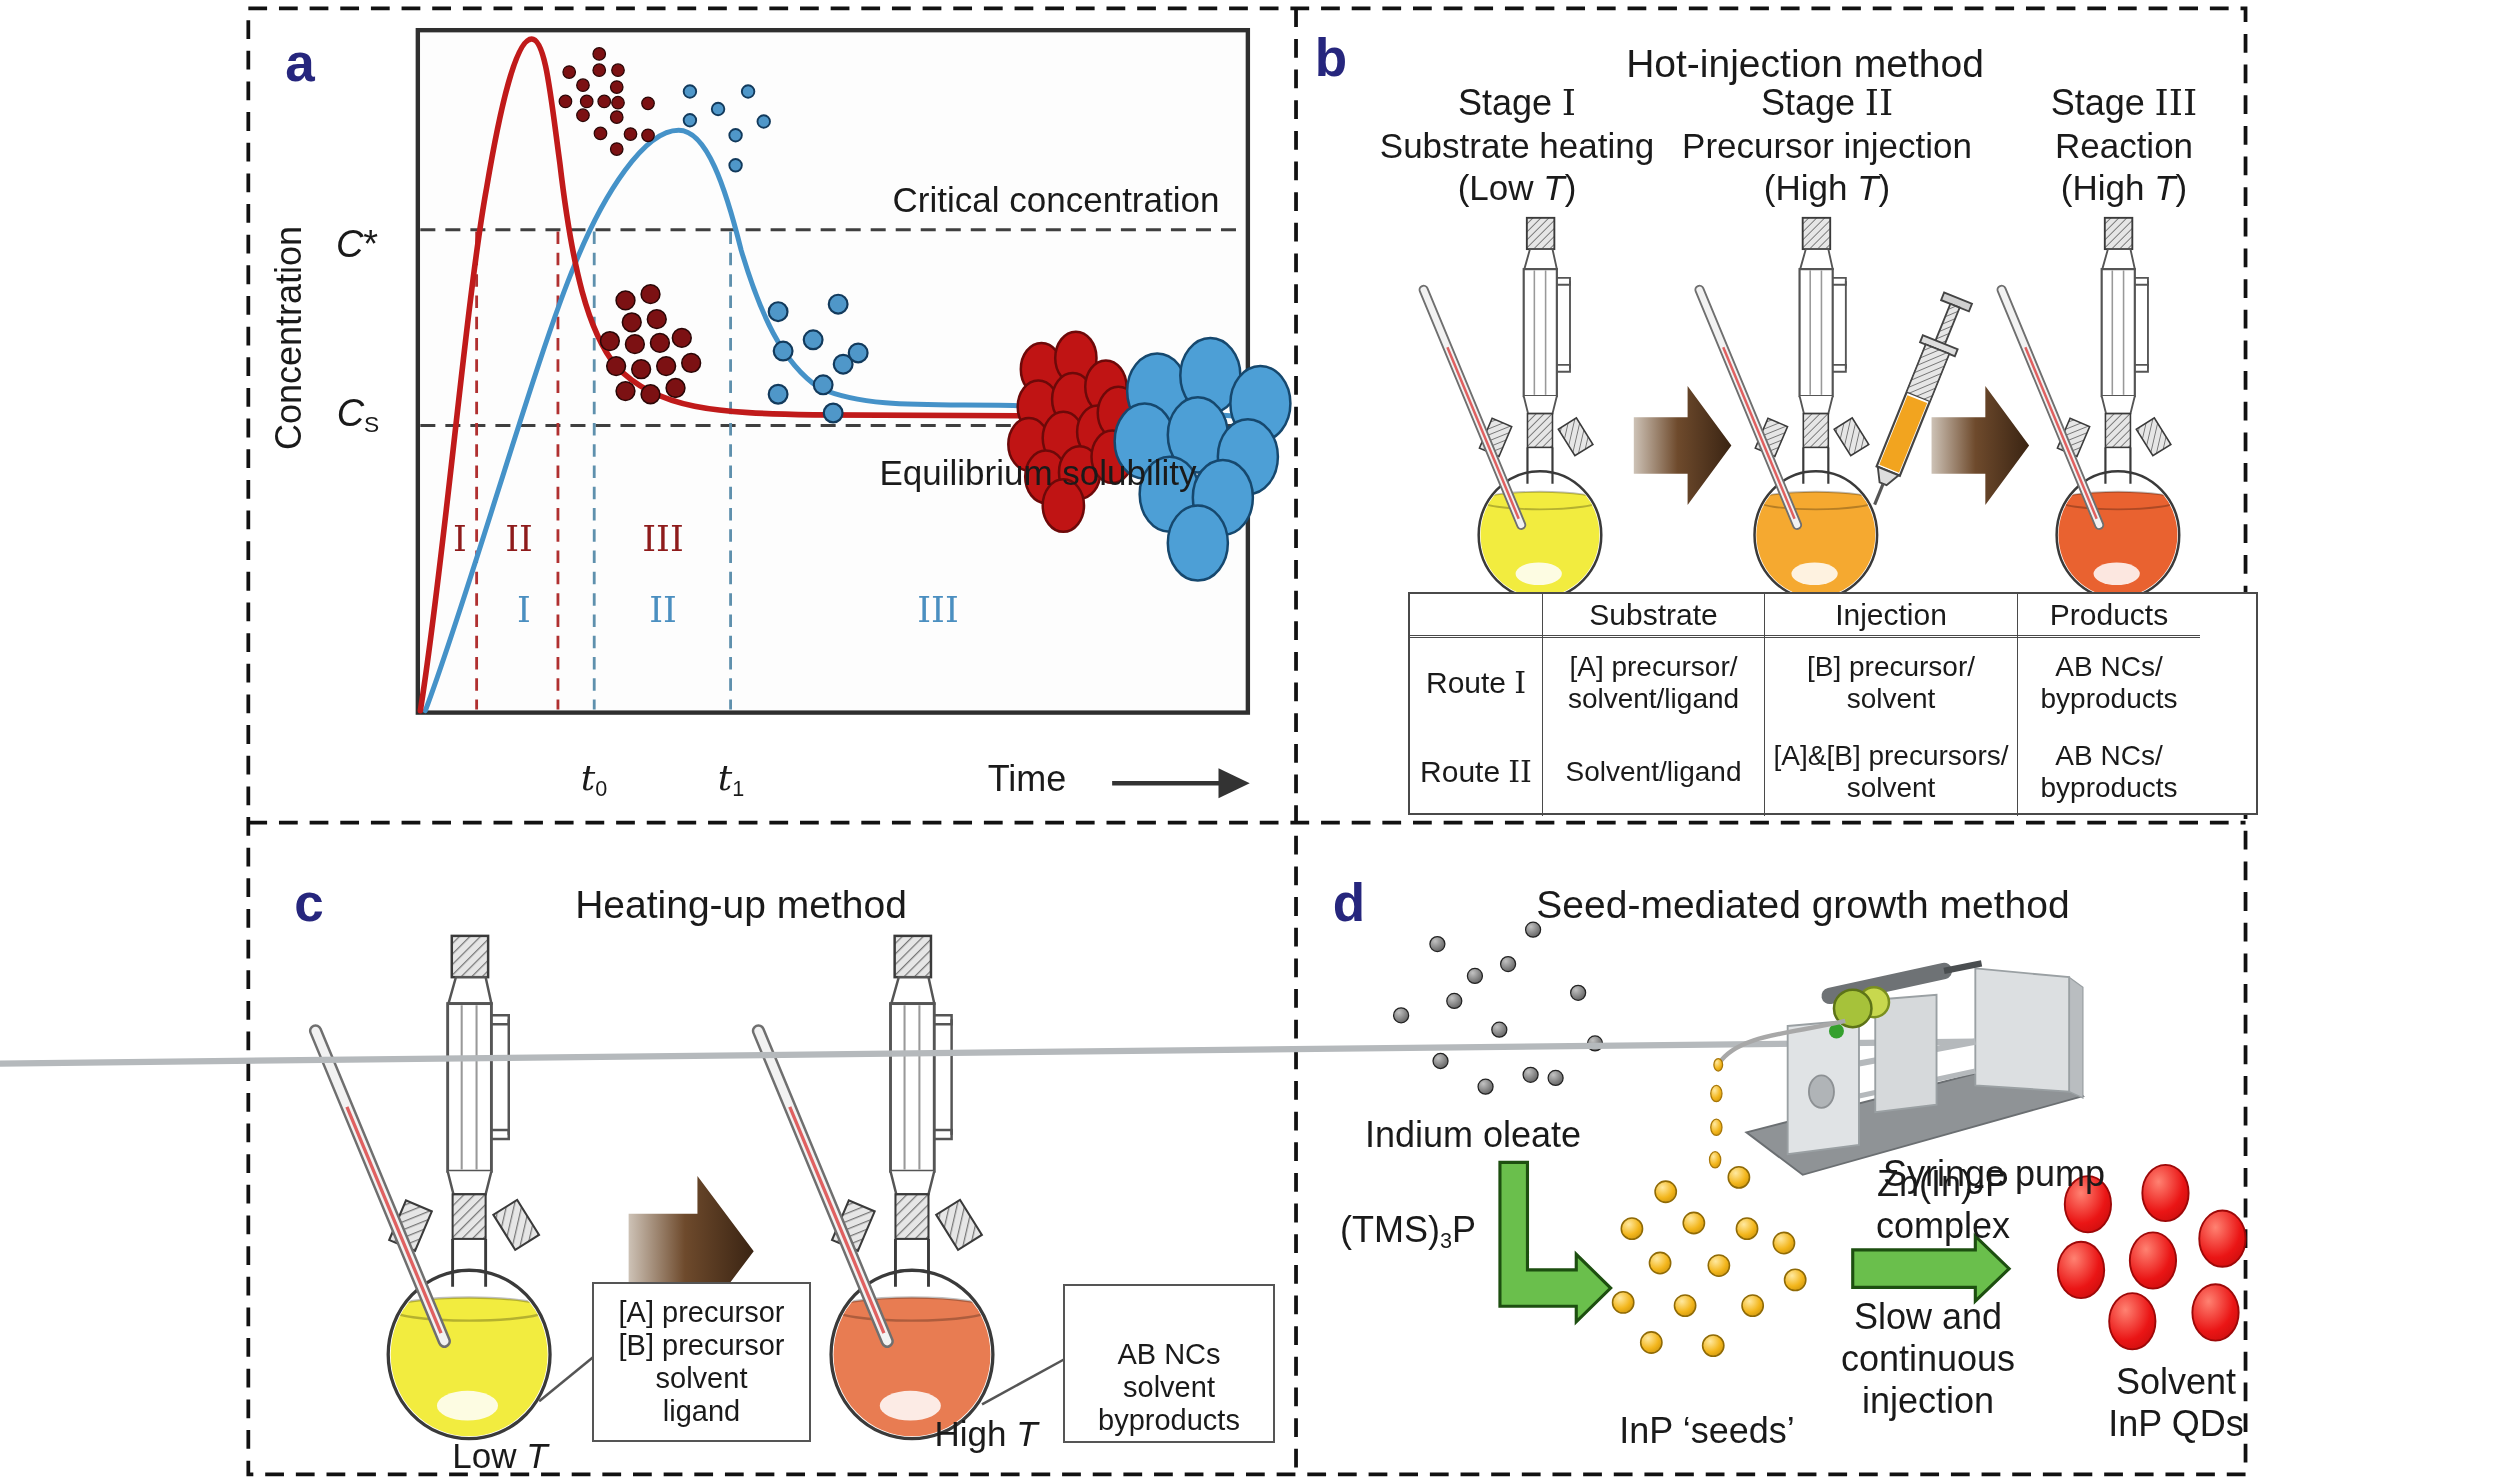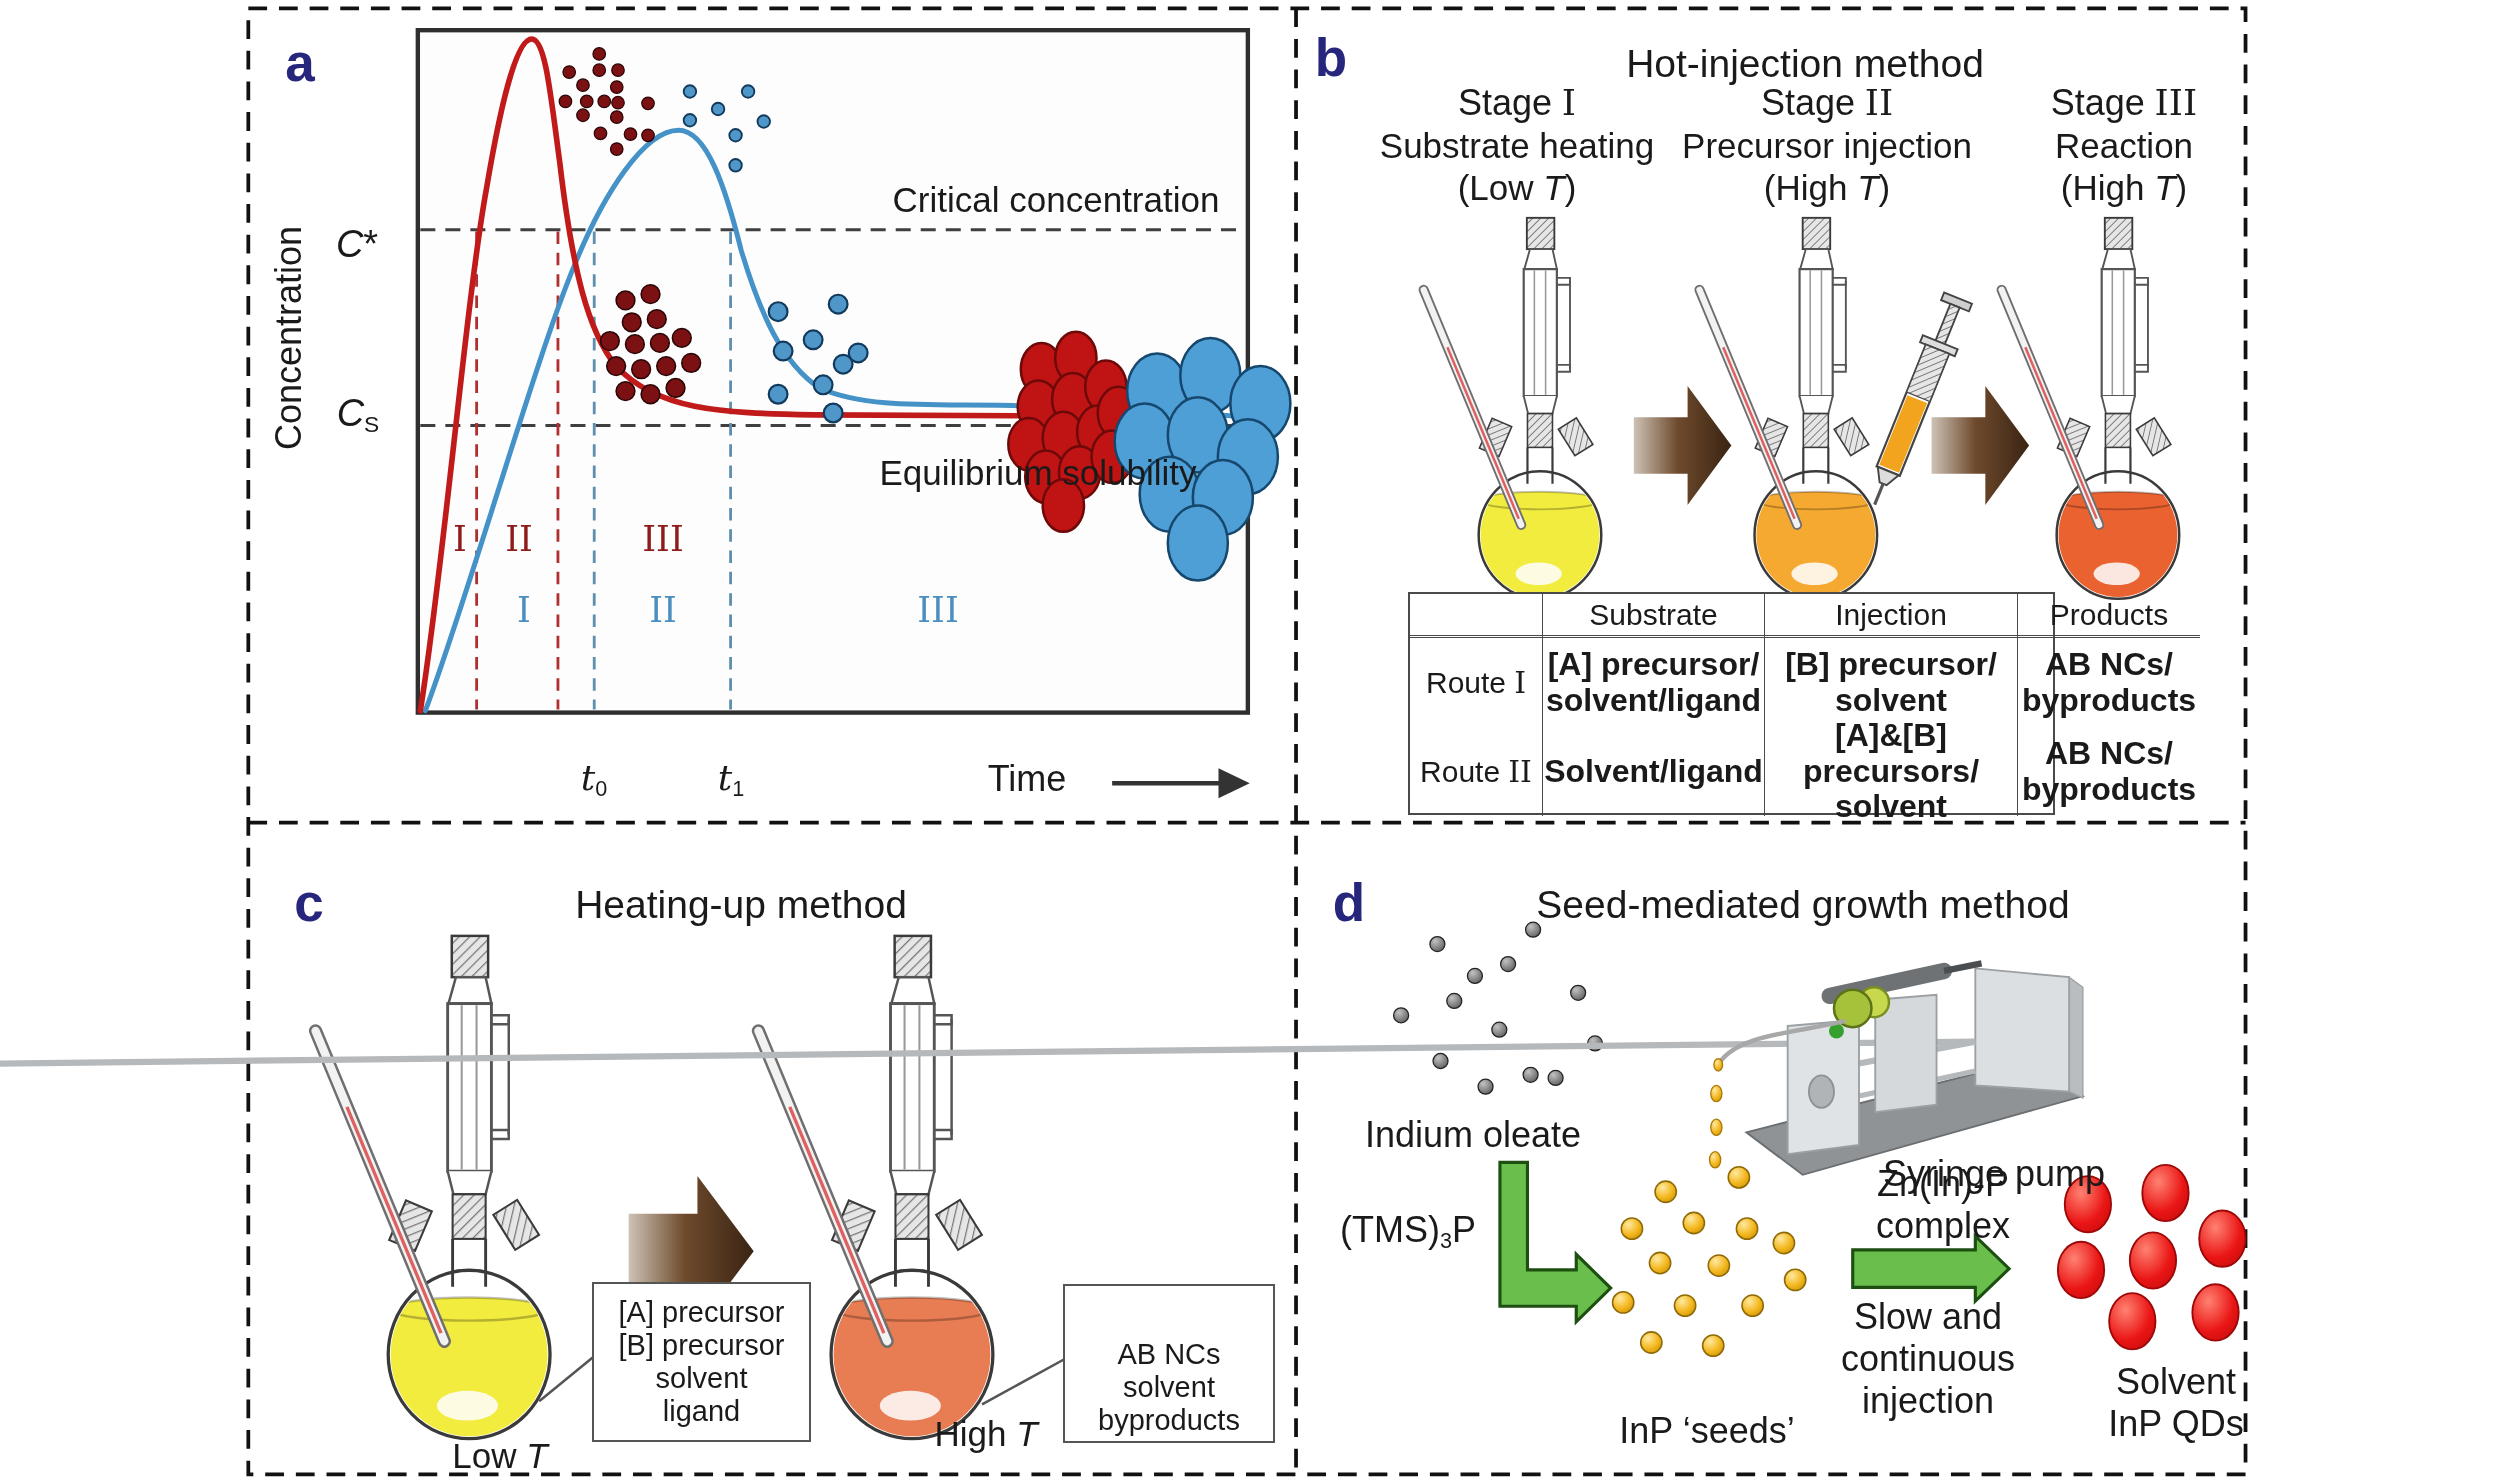--- a/index.html
+++ b/index.html
@@ -14,29 +14,29 @@
   .serif{font-family:"DejaVu Serif",serif;}
   .it{font-style:italic;}
   .mathit{font-family:"DejaVu Serif",serif;font-style:italic;}
   .sub{font-size:0.6em;vertical-align:-0.28em;}
   .pfx{margin-right:0.27em;}
   .ws{white-space:pre;}
   .red-roman{color:#8e1b1b;font-size:35px;}
   .blue-roman{color:#4b8fc0;font-size:35px;}
   .box{position:absolute;background:#fff;border:2.5px solid #555;display:flex;align-items:center;justify-content:center;text-align:center;}
   
-  #route-table{position:absolute;left:1408px;top:592px;width:647px;height:223px;
+  #route-table{position:absolute;left:1408px;top:592px;width:850px;height:223px;
     display:grid;grid-template-columns:133px 222px 253px 182px;grid-template-rows:44px 89px 89px;
     border:2.5px solid #4a4a4a;background:#fff;box-sizing:border-box;}
   #route-table .cell{display:flex;align-items:center;justify-content:center;text-align:center;
     border-right:1.9px solid #4a4a4a;box-sizing:border-box;white-space:pre-line;line-height:1.12;}
   #route-table .cell.last{border-right:none;}
   #route-table .head{font-size:30px;border-bottom:3.8px double #4a4a4a;}
   #route-table .route{font-size:30px;}
-  #route-table .data{font-size:32px;font-weight:bold;}
+  #route-table .data{font-size:28px;}
 </style>
 </head>
 <body>
 
 <div id="canvas">
   <svg id="figure-svg" width="2512" height="1484" viewBox="0 0 4016 2372">
 <defs>
   <pattern id="hatch" width="9" height="9" patternUnits="userSpaceOnUse" patternTransform="rotate(45)">
     <rect width="9" height="9" fill="#e6e6e6"></rect>
     <line x1="0" y1="0" x2="0" y2="9" stroke="#777" stroke-width="3"></line>

